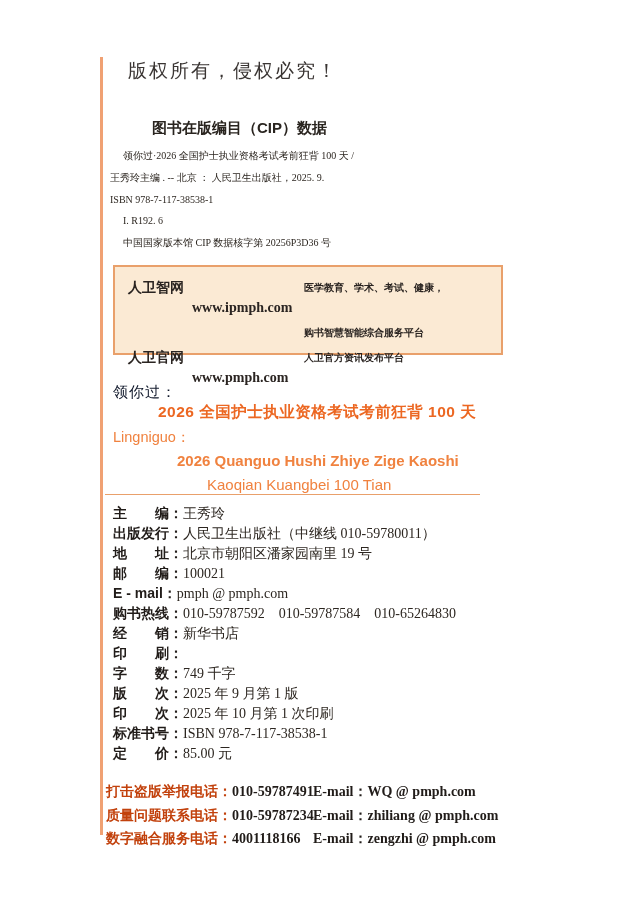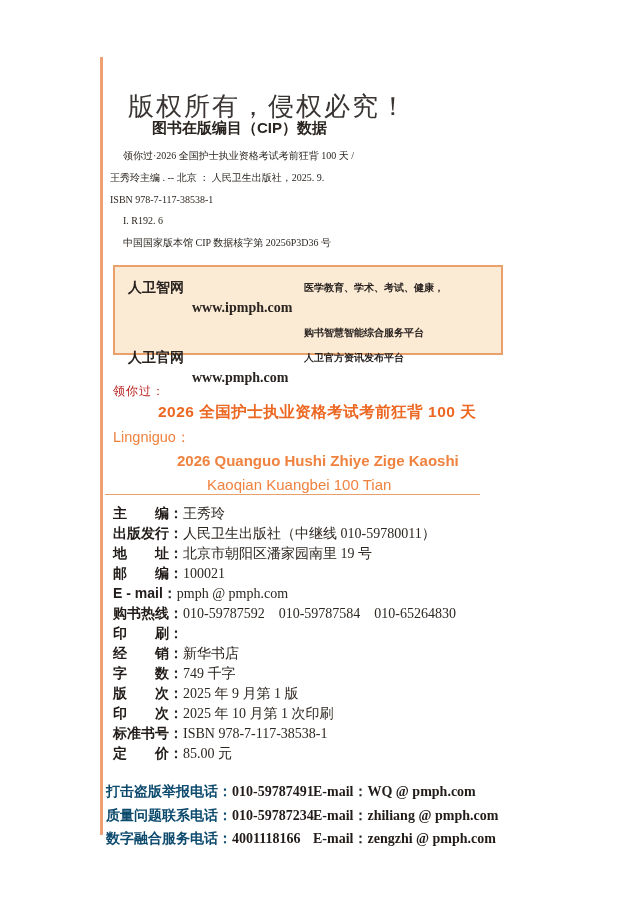--- a/index.html
+++ b/index.html
@@ -8,21 +8,21 @@
     width:628px; height:900px;
     font-family:"Liberation Sans", sans-serif;
     color:#2e2926;
   }
   .page { position:relative; width:628px; height:900px; background:#ffffff; overflow:hidden; }
 
   .vline { position:absolute; left:100px; top:57px; width:3px; height:778px; background:#F0A173; }
 
   .notice {
     position:absolute; left:128px; top:58px;
-    font-size:26px; letter-spacing:2px; color:#3a3533;margin-top:31px;
+    font-size:19px; letter-spacing:2px; color:#3a3533;
   }
 
   .cip-header {
     position:absolute; left:152px; top:119px;
     font-size:15px; font-weight:bold; color:#29241f;
   }
   .cip-text {
     position:absolute; left:110px; top:145px; width:430px;
     font-family:"Liberation Serif", serif;
     font-size:10px; line-height:21.8px; color:#2c2620;
@@ -38,21 +38,21 @@
     display:grid; grid-template-columns:64px 112px auto;
     line-height:25px; font-weight:bold; color:#2a2421;
   }
   .pbox-grid .pname { font-size:14px; }
   .pbox-grid .purl  { font-size:14px; font-family:"Liberation Serif", serif;margin-top:20px; }
   .pbox-grid .pdesc { font-size:10px; letter-spacing:0; }
 
   .t-series-cn {
     position:absolute; left:113px; top:383px;
     font-family:"Liberation Serif", serif;
-    font-size:12px; color:#b91c1c; letter-spacing:1px;
+    font-size:15px; color:#0f172a; letter-spacing:1px;
   }
   .t-title-cn {
     position:absolute; left:158px; top:402px;
     font-size:15.5px; font-weight:bold; color:#EC6722; letter-spacing:0.5px;
   }
   .t-series-py {
     position:absolute; left:113px; top:428px;
     font-size:14.5px; color:#F0823F;
   }
   .t-py1 {
@@ -76,21 +76,21 @@
   .d-row { position:relative; height:20px; white-space:nowrap; }
   .d-label { font-weight:bold; color:#211c19; }
   .d-value { font-family:"Liberation Serif", serif; color:#2c2620; }
   .d-extra { position:absolute; left:177px; top:0; }
 
   .hotlines {
     position:absolute; left:106px; top:780px; width:420px;
     font-size:14px; line-height:23.5px; font-weight:bold;
   }
   .h-row { position:relative; height:23.5px; white-space:nowrap; }
-  .h-label { color:#0c4a6e; }
+  .h-label { color:#c2410c; }
   .h-phone { font-family:"Liberation Serif", serif; color:#211c19; }
   .h-email { position:absolute; left:207px; top:0; font-family:"Liberation Serif", serif; color:#211c19; }
 </style>
 </head>
 <body>
 
 <div class="page">
 
   <div class="vline"></div>
 
@@ -141,24 +141,24 @@
     <div class="d-row">
       <span class="d-label">邮　　编：</span><span class="d-value">100021</span>
     </div>
     <div class="d-row">
       <span class="d-label">E - mail：</span><span class="d-value">pmph @ pmph.com</span>
     </div>
     <div class="d-row">
       <span class="d-label">购书热线：</span><span class="d-value">010-59787592　010-59787584　010-65264830</span>
     </div>
     <div class="d-row">
-      <span class="d-label">印　　刷：</span><span class="d-value"></span>
+      <span class="d-label">经　　销：</span><span class="d-value">新华书店</span>
     </div>
     <div class="d-row">
-      <span class="d-label">经　　销：</span><span class="d-value">新华书店</span>
+      <span class="d-label">印　　刷：</span><span class="d-value"></span>
     </div>
     <div class="d-row">
       <span class="d-label">字　　数：</span><span class="d-value">749 千字</span>
     </div>
     <div class="d-row">
       <span class="d-label">版　　次：</span><span class="d-value">2025 年 9 月第 1 版</span>
     </div>
     <div class="d-row">
       <span class="d-label">印　　次：</span><span class="d-value">2025 年 10 月第 1 次印刷</span>
     </div>

